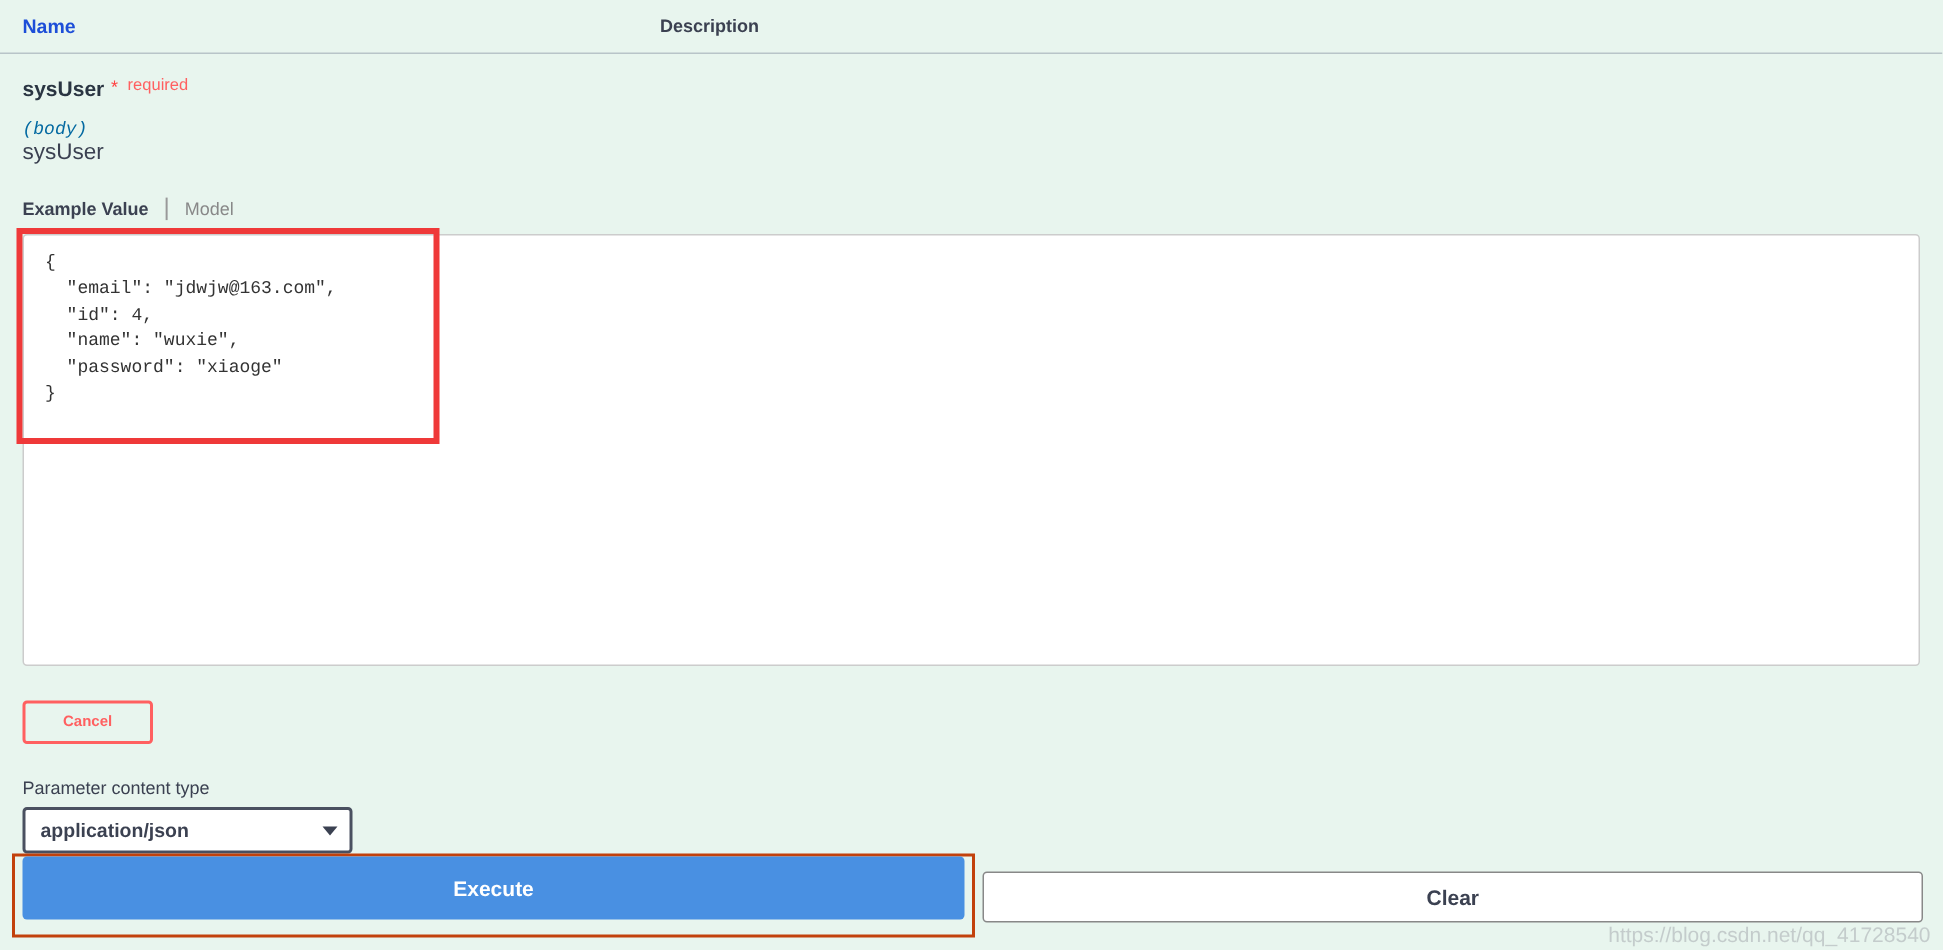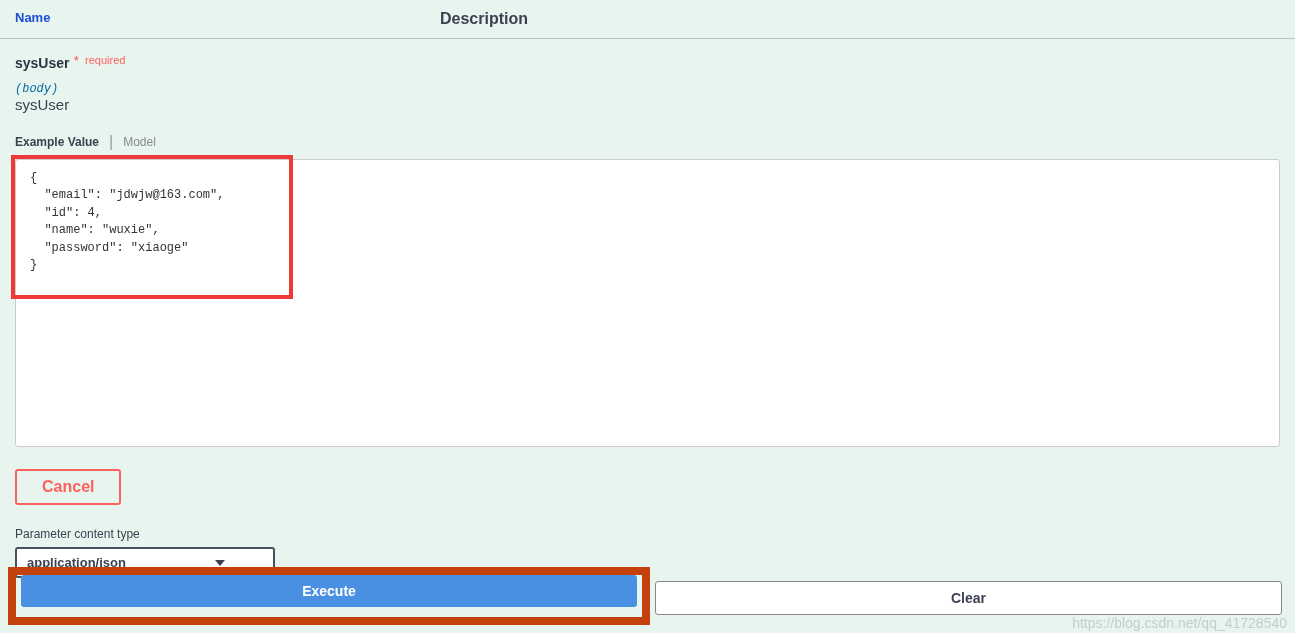--- a/index.html
+++ b/index.html
@@ -24,21 +24,21 @@
       padding: 10px 15px 10px 15px;
     }
     .header-name {
       width: 425px;
       font-weight: 700;
       font-size: 13px;
       color: #1d4ed8;
     }
     .header-description {
       font-weight: 700;
-      font-size: 16px;
+      font-size: 12px;
       color: #3b4151;
     }
     .content-row {
       display: flex;
       padding: 15px;
       flex-direction: column;
     }
     .left-col {
       width: 425px;
     }
@@ -116,34 +116,34 @@
     }
     .code-area-wrap {
       position: relative;
     }
     .cancel-btn {
       margin-top: 18px;
       background: transparent;
       border: 2px solid #ff6060;
       color: #ff6060;
       font-weight: 700;
-      font-size: 16px;
+      font-size: 10px;
       padding: 7px 25px;
       border-radius: 3px;
       cursor: pointer;
     }
     .content-type-label {
       font-size: 12px;
       font-weight: 400;
       color: #3b4151;
       margin-top: 22px;
       margin-bottom: 6px;
     }
     .content-type-select {
-      width: 260px;
+      width: 220px;
       padding: 6px 30px 6px 10px;
       border: 2px solid #4a5060;
       border-radius: 3px;
       background: #fff;
       font-size: 13px;
       font-weight: 700;
       color: #3b4151;
       appearance: none;
       cursor: pointer;
       position: relative;
@@ -167,21 +167,21 @@
     }
     .button-bar {
       position: absolute;
       left: 8px;
       right: 8px;
       bottom: 8px;
       display: flex;
       gap: 0;
     }
     .button-highlight-wrap {
-      border: 8px solid #c2410c;
+      border: 2px solid #c2410c;
       flex: 0 0 50.2%;
       display: flex;
       padding: 0 5px 10px 5px;
     }
     .execute-btn {
       flex: 1;
       width: 100%;
       background: #4990e2;
       color: #fff;
       border: none;

